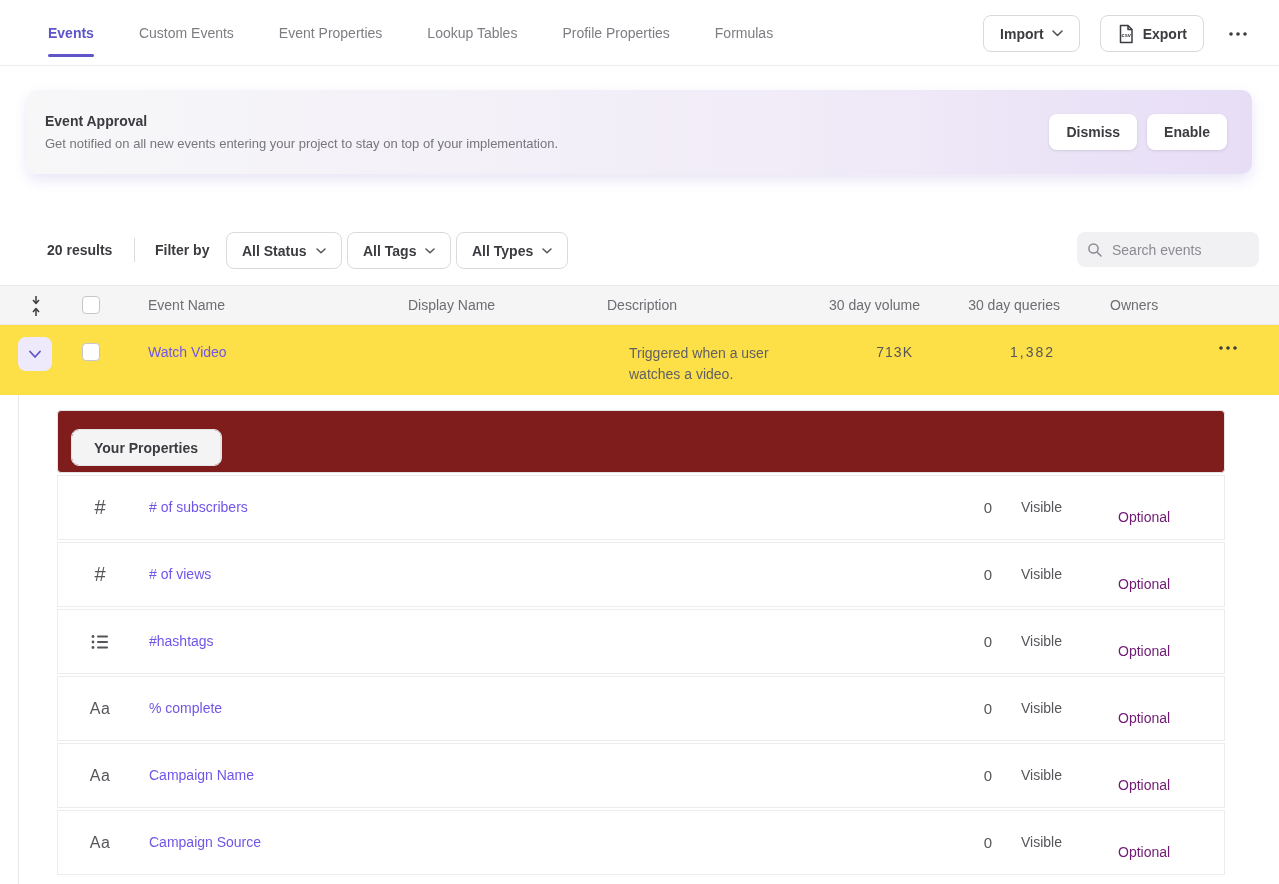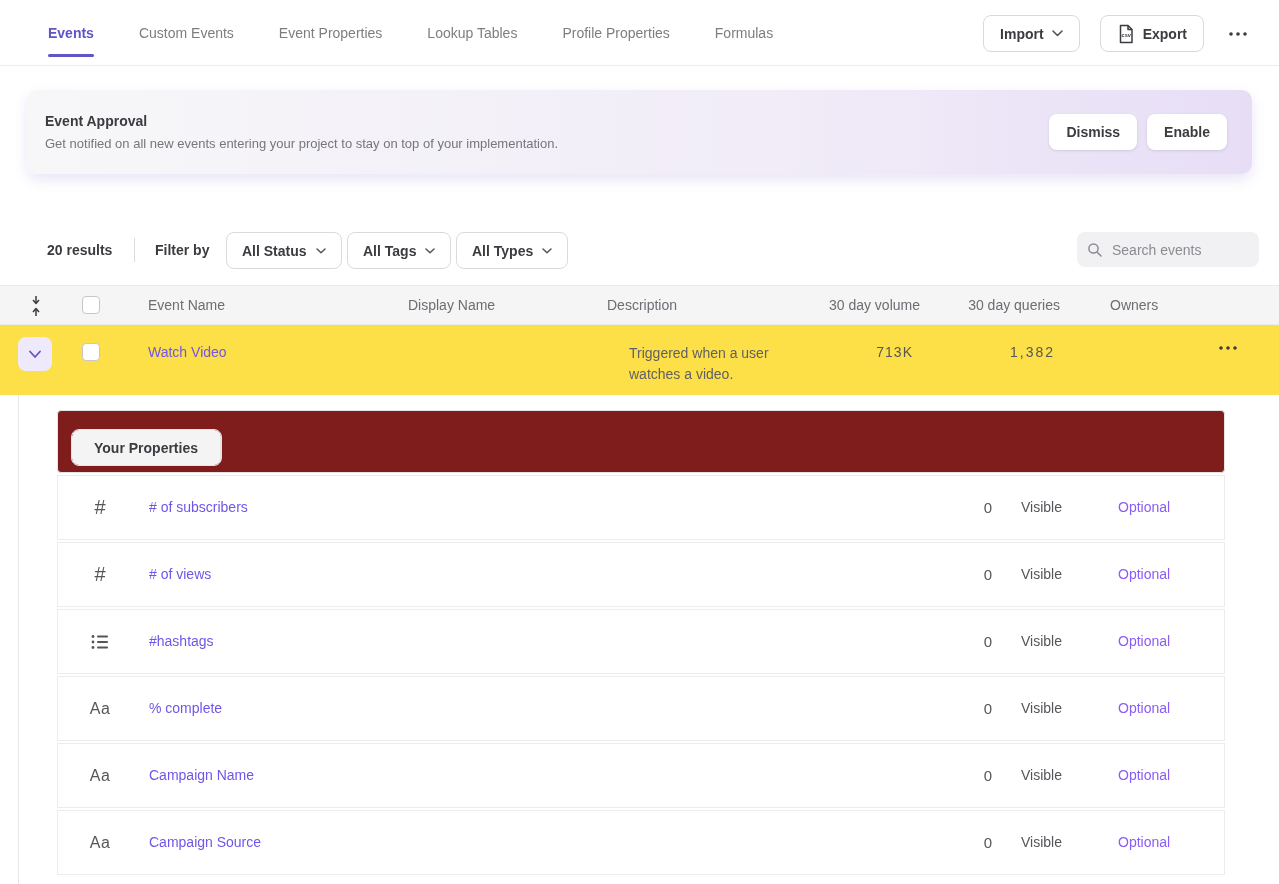--- a/index.html
+++ b/index.html
@@ -70,21 +70,21 @@
   .segment { display:flex; align-items:center; padding:0 22px; font-size:14px; cursor:pointer; background:#fff; color:#8b8b91; }
   .segment.active { background:#f4f4f5; color:#3b3b40; font-weight:700; border-right:1px solid #e4e4e7; }
   .prop-row { position:relative; margin-top:2px; height:65px; background:#fff; border:1px solid #ececee; font-size:14px; }
   .prop-icon { position:absolute; left:24px; top:0; width:36px; height:63px; display:flex; align-items:center; justify-content:center;
                color:#55555a; }
   .glyph-hash { font-size:20px; font-weight:400; color:#55555a; }
   .glyph-text { font-size:16px; color:#55555a; letter-spacing:0.5px; }
   .prop-name { position:absolute; left:91px; top:0; line-height:63px; color:#7155e8; cursor:pointer; text-decoration:none; }
   .prop-value { position:absolute; right:232px; top:0; line-height:63px; color:#55555a; font-size:15px; width:60px; text-align:right; }
   .prop-visibility { position:absolute; left:963px; top:0; line-height:63px; color:#55555a; }
-  .prop-requirement { position:absolute; left:1060px; top:0; line-height:63px; color:#8b5cf6; }
+  .prop-requirement { position:absolute; left:1060px; top:10px; line-height:63px; color:#701a75; }
   svg { display:block; }
 </style>
 </head>
 <body>
 
 <div class="screen">
 
   <header class="topnav">
     <nav class="tabs">
       <div class="tab active">

